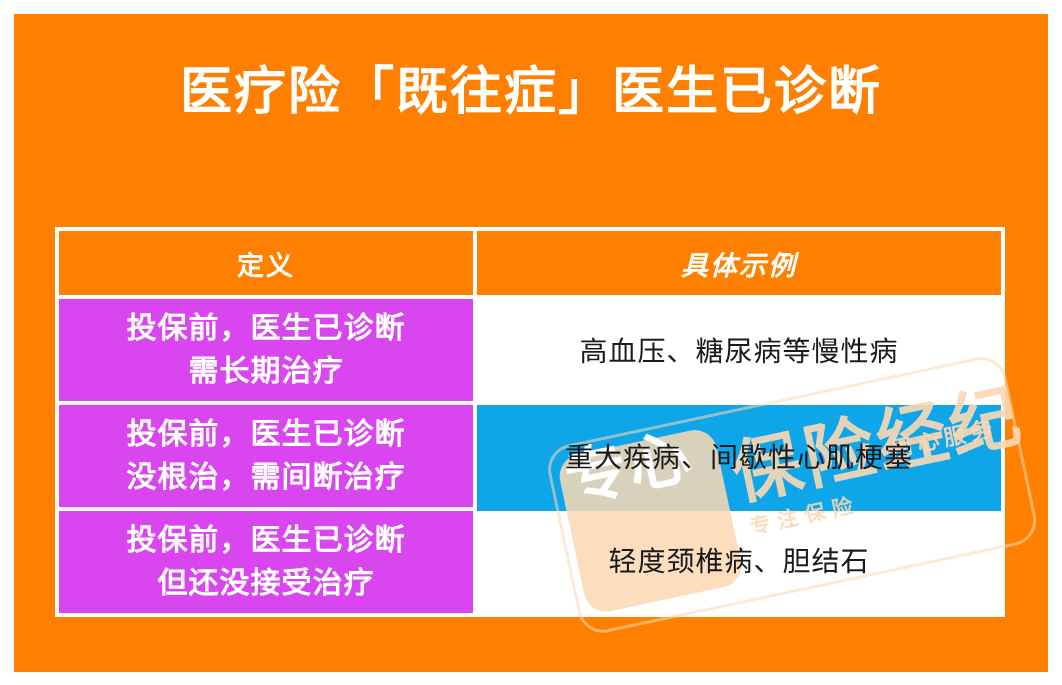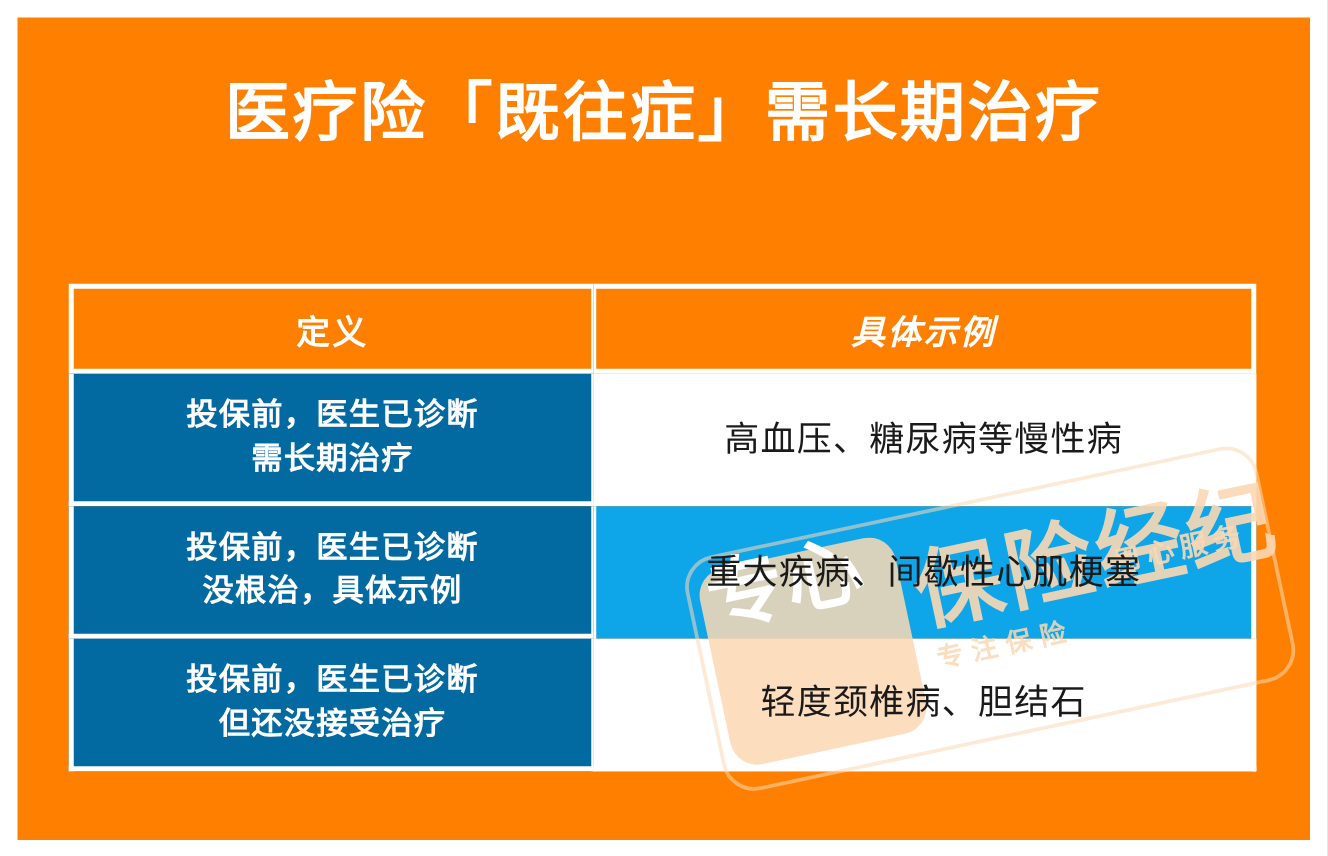--- a/index.html
+++ b/index.html
@@ -90,23 +90,23 @@
     font-weight: bold;
     letter-spacing: 2px;
     background: #ff8000;
   }
   .hdr.hdr-def  { border: 4px solid #ffffff; border-right: 2px solid #ffffff; }
   .hdr.hdr-ex   { border: 4px solid #ffffff; border-left: 2px solid #ffffff; font-style: italic; }
 
   
   .cell-def {
     height: 102px;
-    background: #0369a1;
-    color: #ffffff;
-    font-size: 25px;
+    background: #d946ef;
+    color: #ffffff;
+    font-size: 30px;
     font-weight: bold;
     letter-spacing: 1px;
     line-height: 1.42;
     border-left: 4px solid #ffffff;
     border-right: 2px solid #ffffff;
     border-bottom: 4px solid #ffffff;
   }
   .cell-def.first { border-top: 0; }
   .cell-def.last  { border-bottom: 4px solid #ffffff; }
 
@@ -206,21 +206,21 @@
     border: 3px solid #fbd8b4;
     border-radius: 26px;
     opacity: .55;
   }
 </style>
 </head>
 <body>
 
 <div id="poster">
 
-  <div class="title">医疗险「既往症」需长期治疗</div>
+  <div class="title">医疗险「既往症」医生已诊断</div>
 
 
   <div id="table">
 
     <div id="watermark">
       <div class="wm-frame"></div>
       <div class="wm-badge"></div>
       <div class="wm-badge-text">专心</div>
       <div class="wm-main">保险经纪</div>
       <div class="wm-sub">专注保险</div>
@@ -249,21 +249,21 @@
           </td>
           <td class="cell-ex">
             <span class="cell-text">高血压、糖尿病等慢性病</span>
           </td>
         </tr>
 
         <tr>
           <td class="cell-def">
             <span class="cell-text">
               <span class="line">投保前，医生已诊断</span>
-              <span class="line">没根治，具体示例</span>
+              <span class="line">没根治，需间断治疗</span>
             </span>
           </td>
           <td class="cell-ex tinted">
             <span class="cell-text">重大疾病、间歇性心肌梗塞</span>
           </td>
         </tr>
 
         <tr>
           <td class="cell-def last">
             <span class="cell-text">

